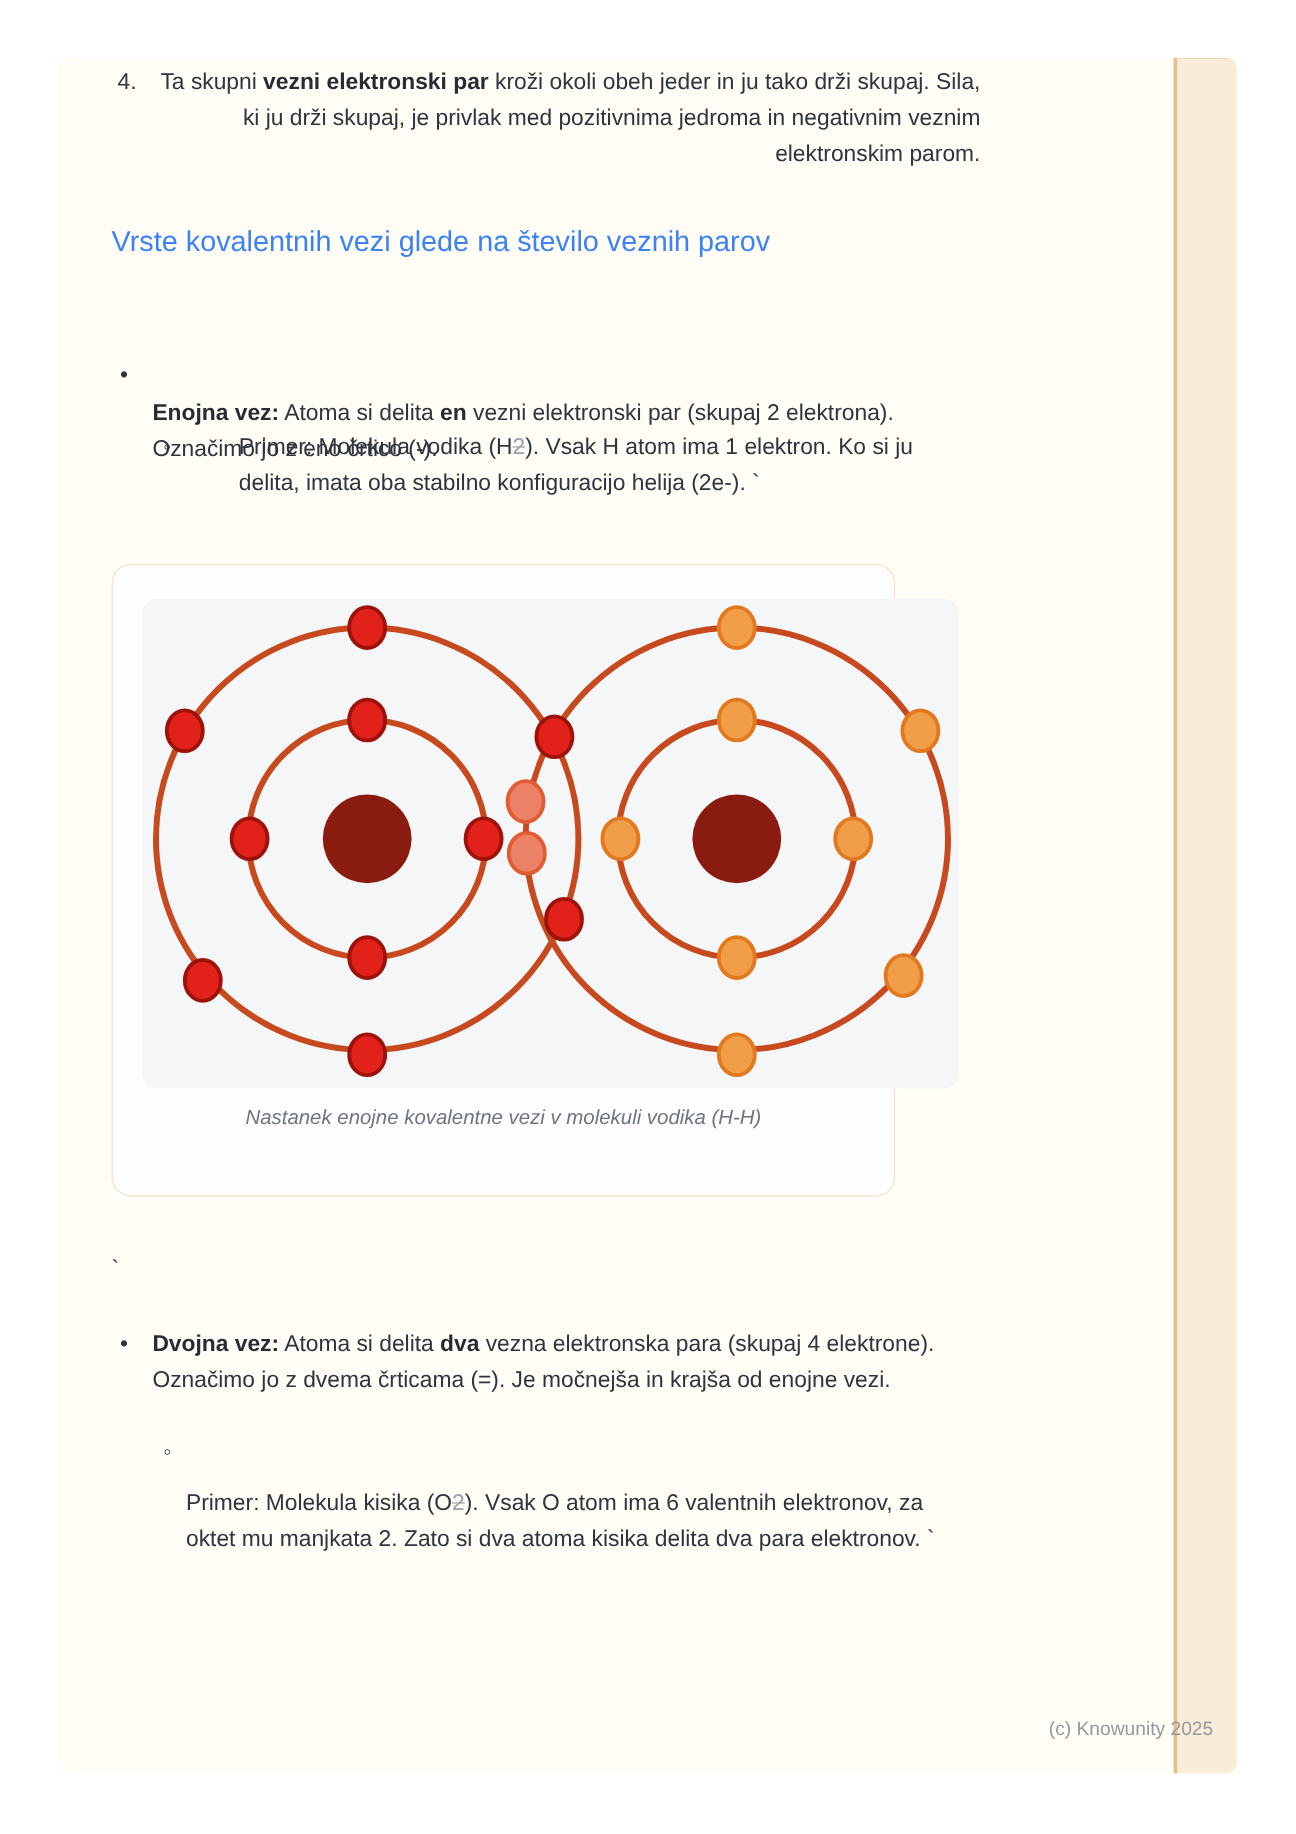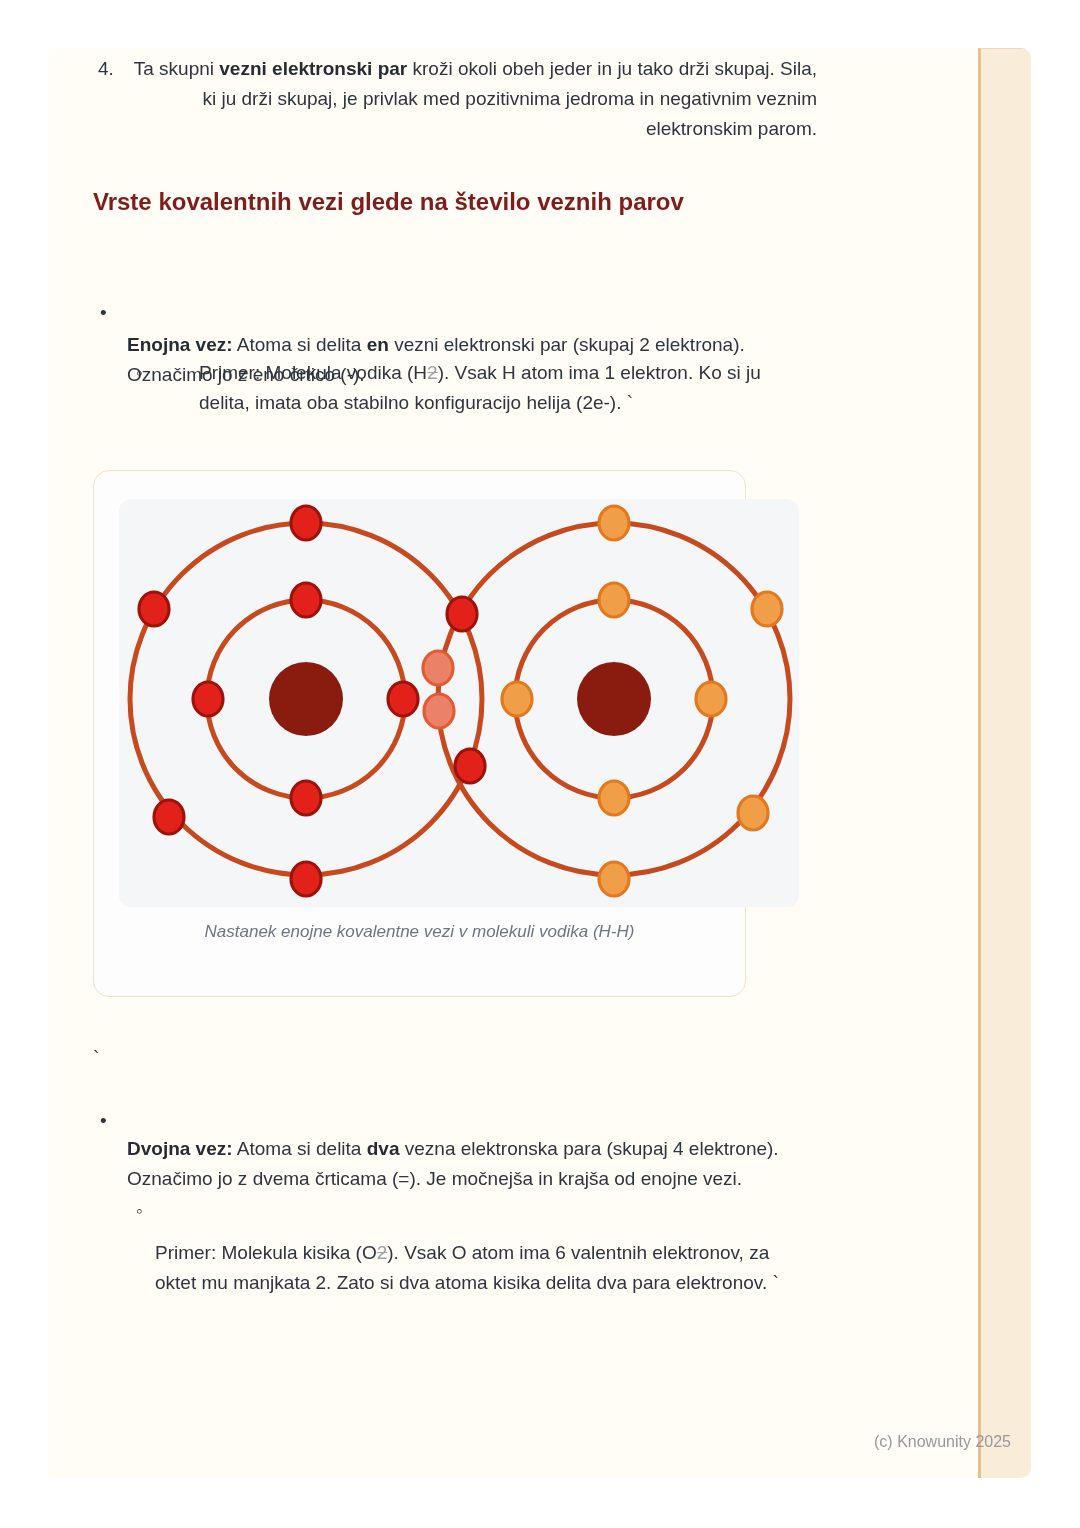--- a/index.html
+++ b/index.html
@@ -19,21 +19,21 @@
   }
   .txt{color:#2f353e;font-size:19px;line-height:30px;}
   b,.bold{font-weight:700;color:#272c34;}
   .strike{color:#9ba1a8;text-decoration:line-through;}
   .block{position:absolute;}
   .li{position:absolute;display:flex;align-items:flex-start;}
   .li .mk{flex:none;width:27px;color:#2f353e;}
   .li.sub .mk{width:19px;}
   .li .body{flex:1;}
   .heading{
-    position:absolute;color:#7f1d1d;font-size:24px;line-height:32px;font-weight:700;
+    position:absolute;color:#3b82f6;font-size:24px;line-height:32px;font-weight:400;
   }
   .figure-card{
     position:absolute;left:45px;top:422px;width:653px;height:527px;
     background:#fdfdfd;border:1.5px solid #f1e2c8;border-radius:16px;box-sizing:border-box;
   }
   .figure-panel{
     position:absolute;left:25px;top:28px;width:680px;height:408px;
     background:#f5f6f8;border-radius:12px;overflow:hidden;
   }
   .figure-caption{
@@ -101,21 +101,21 @@
           <ellipse cx="495" cy="299" rx="15" ry="17" fill="#f09e47" stroke="#e2791f" stroke-width="3.2"></ellipse>
         </svg>
     </div>
     <figcaption class="figure-caption">Nastanek enojne kovalentne vezi v molekuli vodika (H-H)</figcaption>
   </figure>
 
   <div class="backtick" style="left:45px;top:995px;">`</div>
 
   <div class="li txt" style="left:52px;top:1058px;width:717px;">
     <span class="mk">•</span>
-    <span class="body" style="max-width:690px;margin-top:28px;"><b>Dvojna vez:</b><span> Atoma si delita </span><b>dva</b><span> vezna elektronska para (skupaj 4 elektrone). Označimo jo z dvema črticama (=). Je močnejša in krajša od enojne vezi.</span></span>
+    <span class="body" style="max-width:690px;"><b>Dvojna vez:</b><span> Atoma si delita </span><b>dva</b><span> vezna elektronska para (skupaj 4 elektrone). Označimo jo z dvema črticama (=). Je močnejša in krajša od enojne vezi.</span></span>
   </div>
 
   <div class="li sub txt" style="left:88px;top:1148px;width:674px;">
     <span class="mk">◦</span>
     <span class="body" style="max-width:655px;margin-top:42px;"><span>Primer: Molekula kisika (O</span><span class="strike">2</span><span>). Vsak O atom ima 6 valentnih elektronov, za oktet mu manjkata 2. Zato si dva atoma kisika delita dva para elektronov. `</span></span>
   </div>
 
   <div class="footer">(c) Knowunity 2025</div>
 </div>
 

